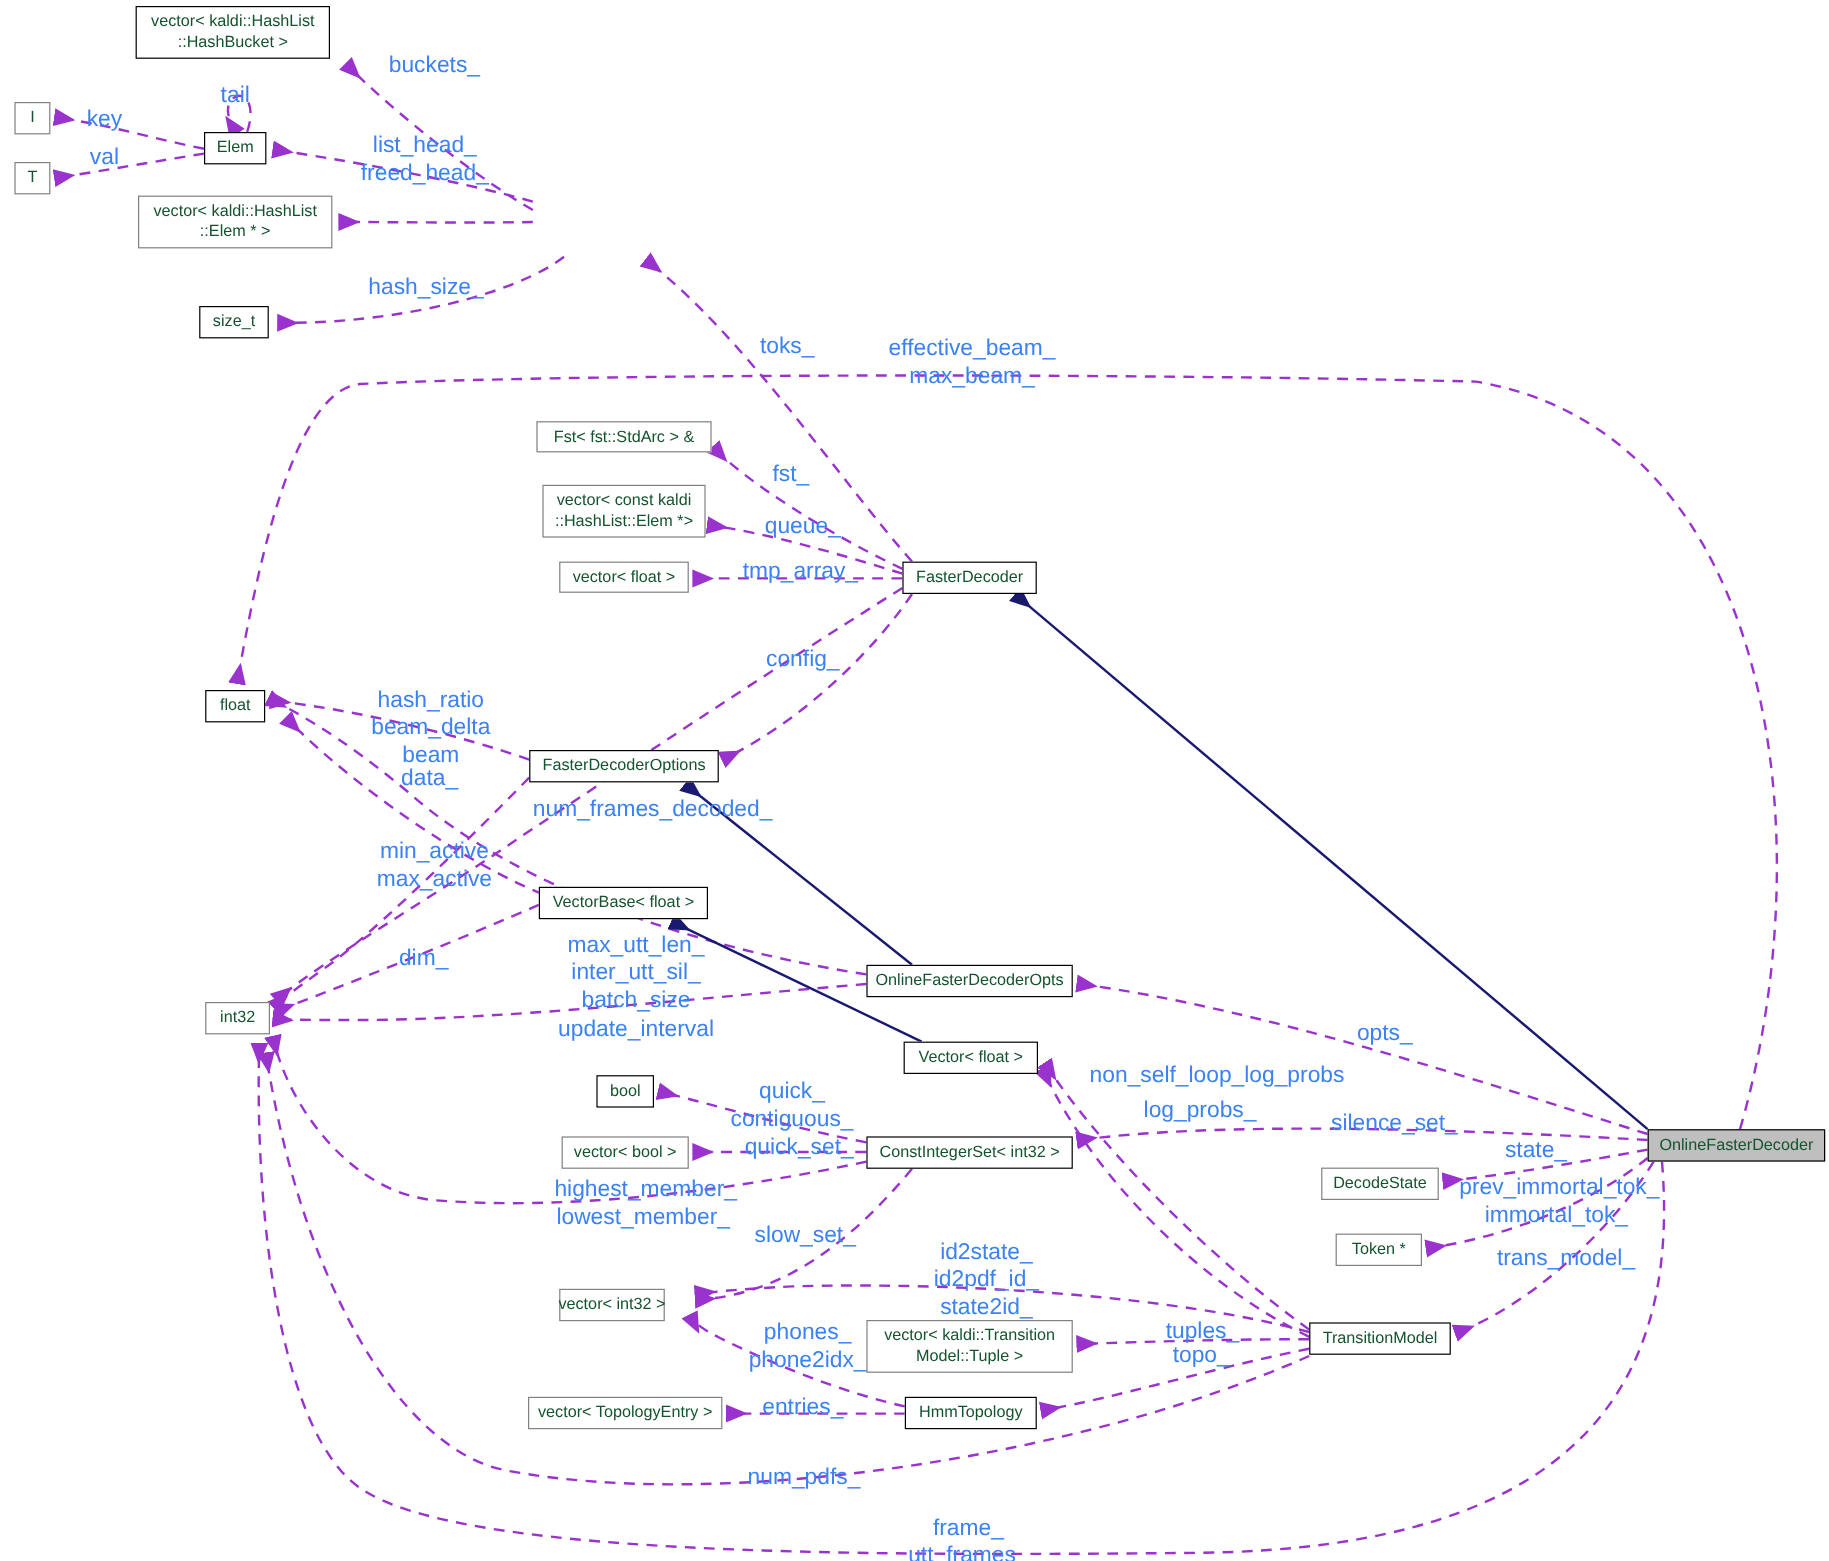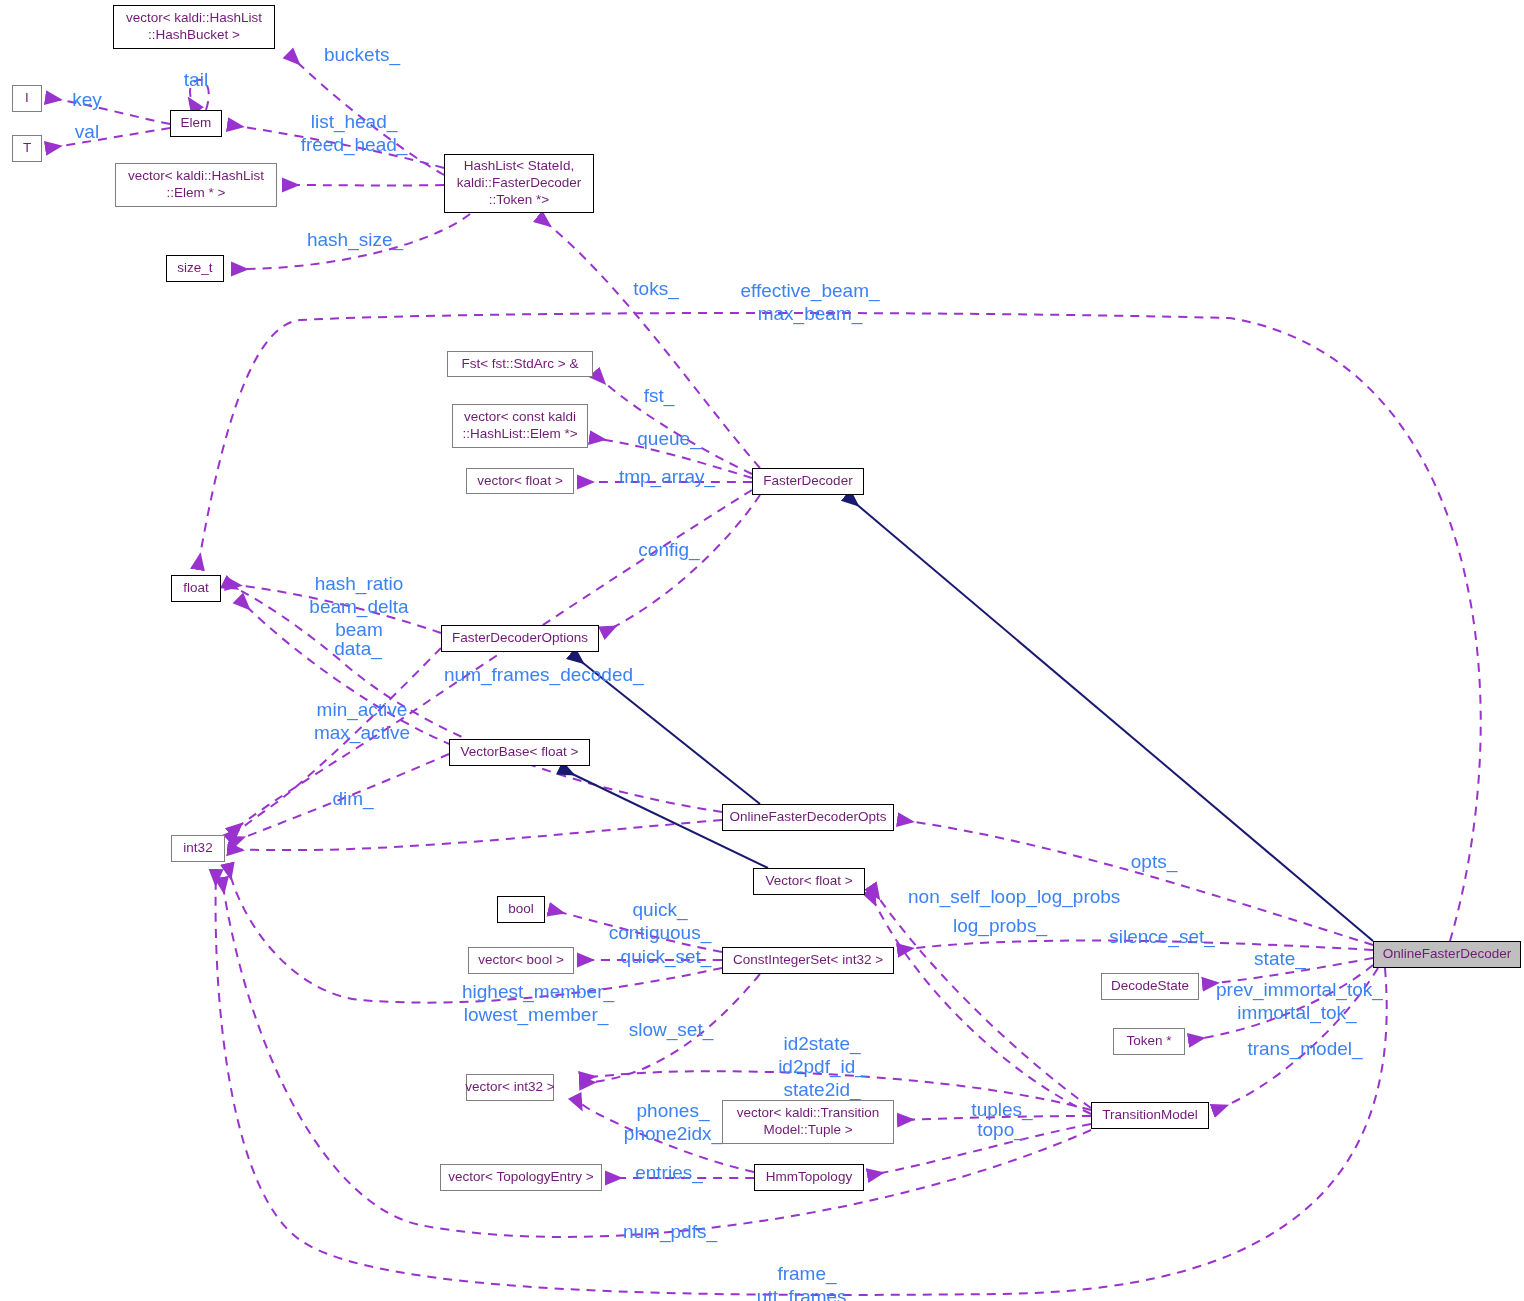--- a/index.html
+++ b/index.html
@@ -12,21 +12,21 @@
   }
   svg#edges{position:absolute;left:0;top:0;width:1524px;height:1301px;}
   .node{
     position:absolute;
     box-sizing:border-box;
     background:#ffffff;
     border:1px solid #808080;
     display:flex;align-items:center;justify-content:center;
     text-align:center;
     font-size:13.5px;
-    color:#701a75;
+    color:#14532d;
     line-height:1.25;
     white-space:pre;
     z-index:5;
   }
   .node.solid{border:1px solid #000000;}
   .node.current{background:#bfbfbf;border:1px solid #000000;}
   .elabel{
     position:absolute;
     font-size:19px;
     color:#3b82f6;
@@ -140,23 +140,20 @@
   </svg>
 
   <div class="node solid" style="left:113px;top:5px;width:162px;height:44px;"><span>vector&lt; kaldi::HashList
 ::HashBucket &gt;</span></div>
   <div class="node" style="left:12px;top:85px;width:30px;height:27px;"><span>I</span></div>
   <div class="node" style="left:12px;top:135px;width:30px;height:27px;"><span>T</span></div>
   <div class="node solid" style="left:170px;top:110px;width:52px;height:27px;"><span>Elem</span></div>
   <div class="node" style="left:115px;top:163px;width:162px;height:44px;"><span>vector&lt; kaldi::HashList
 ::Elem * &gt;</span></div>
   <div class="node solid" style="left:166px;top:255px;width:58px;height:27px;"><span>size_t</span></div>
-  <div class="node solid" style="left:444px;top:154px;width:150px;height:59px;"><span>HashList&lt; StateId,
-kaldi::FasterDecoder
-::Token *&gt;</span></div>
   <div class="node" style="left:447px;top:351px;width:146px;height:26px;"><span>Fst&lt; fst::StdArc &gt; &amp;</span></div>
   <div class="node" style="left:452px;top:404px;width:136px;height:44px;"><span>vector&lt; const kaldi
 ::HashList::Elem *&gt;</span></div>
   <div class="node" style="left:466px;top:468px;width:108px;height:26px;"><span>vector&lt; float &gt;</span></div>
   <div class="node solid" style="left:752px;top:468px;width:112px;height:27px;"><span>FasterDecoder</span></div>
   <div class="node solid" style="left:171px;top:575px;width:50px;height:27px;text-align:right;"><span>float</span></div>
   <div class="node solid" style="left:441px;top:625px;width:158px;height:27px;"><span>FasterDecoderOptions</span></div>
   <div class="node solid" style="left:449px;top:739px;width:141px;height:27px;"><span>VectorBase&lt; float &gt;</span></div>
   <div class="node" style="left:171px;top:835px;width:54px;height:27px;"><span>int32</span></div>
   <div class="node solid" style="left:722px;top:804px;width:172px;height:27px;"><span>OnlineFasterDecoderOpts</span></div>
@@ -189,20 +186,24 @@
   <div class="elabel" style="left:612px;top:465px;width:110px;">tmp_array_</div>
   <div class="elabel" style="left:630px;top:538px;width:78px;">config_</div>
   <div class="elabel" style="left:300px;top:572px;width:118px;">hash_ratio
 beam_delta
 beam</div>
   <div class="elabel" style="left:326px;top:637px;width:64px;">data_</div>
   <div class="elabel" style="left:444px;top:663px;width:152px;">num_frames_decoded_</div>
   <div class="elabel" style="left:304px;top:698px;width:116px;">min_active
 max_active</div>
   <div class="elabel" style="left:324px;top:787px;width:58px;">dim_</div>
+  <div class="elabel" style="left:460px;top:776px;width:140px;">max_utt_len_
+inter_utt_sil_
+batch_size
+update_interval</div>
   <div class="elabel" style="left:1122px;top:850px;width:64px;">opts_</div>
   <div class="elabel" style="left:908px;top:885px;width:180px;">non_self_loop_log_probs</div>
   <div class="elabel" style="left:944px;top:914px;width:112px;">log_probs_</div>
   <div class="elabel" style="left:1104px;top:925px;width:116px;">silence_set_</div>
   <div class="elabel" style="left:603px;top:898px;width:114px;">quick_
 contiguous_</div>
   <div class="elabel" style="left:612px;top:945px;width:108px;">quick_set_</div>
   <div class="elabel" style="left:1246px;top:947px;width:68px;">state_</div>
   <div class="elabel" style="left:1216px;top:978px;width:162px;">prev_immortal_tok_
 immortal_tok_</div>

